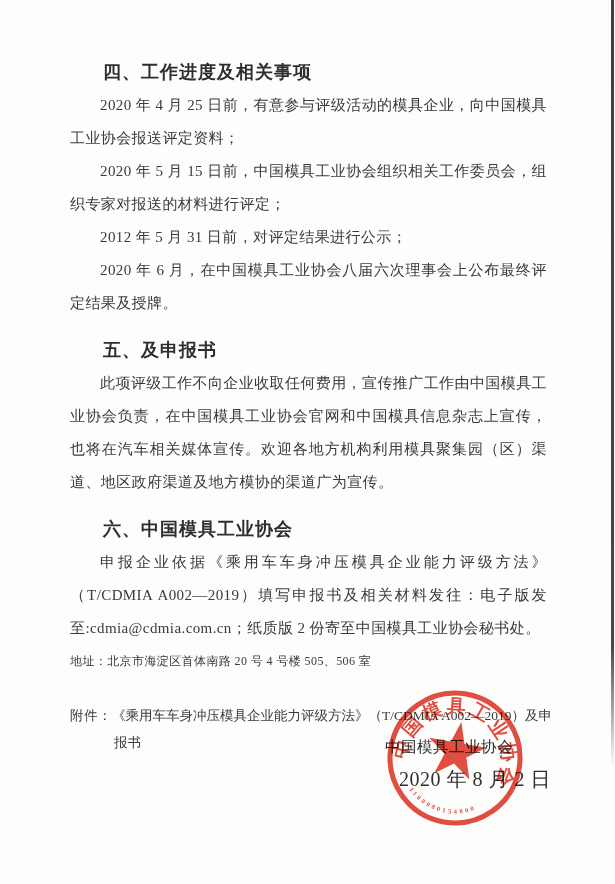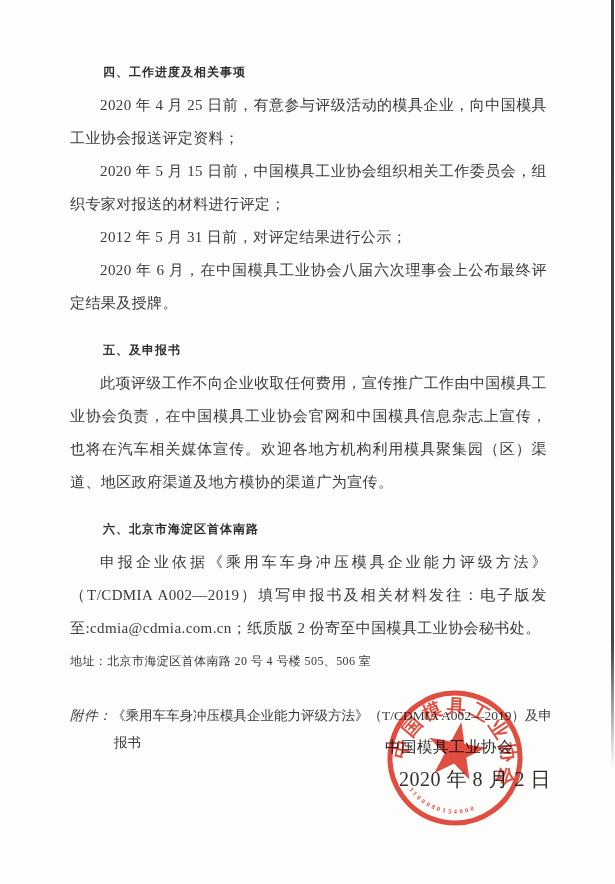--- a/index.html
+++ b/index.html
@@ -30,21 +30,21 @@
   .content {
     position: absolute;
     top: 56px;
     left: 70px;
     width: 477px;
   }
 
   .sec-heading {
     font-weight: bold;
     color: #2e2e2e;
-    font-size: 12px;
+    font-size: 18px;
     line-height: 33px;
     padding-left: 33px;
     letter-spacing: 1px;
     margin-top: 14px;
   }
   .sec-heading.first { margin-top: 0; }
 
   .para {
     font-size: 15px;
     line-height: 33px;
@@ -64,21 +64,21 @@
   .attachment {
     margin-top: 24px;
     width: 482px;
     font-size: 13.5px;
     line-height: 27px;
     color: #3a3a3a;
     padding-left: 44px;
     text-indent: -44px;
     text-align: justify;
   }
-  .attachment .att-label { letter-spacing: 0.5px; font-style: italic; }
+  .attachment .att-label { letter-spacing: 0.5px; }
 
   .signature-org {
     position: absolute;
     left: 385px;
     top: 737px;
     font-size: 15.5px;
     letter-spacing: 0.5px;
     color: #2f2f2f;
     z-index: 1;
     white-space: nowrap;
@@ -124,21 +124,21 @@
 
     <div class="sec-heading first">四、工作进度及相关事项</div>
     <div class="para">2020 年 4 月 25 日前，有意参与评级活动的模具企业，向中国模具工业协会报送评定资料；</div>
     <div class="para">2020 年 5 月 15 日前，中国模具工业协会组织相关工作委员会，组织专家对报送的材料进行评定；</div>
     <div class="para">2012 年 5 月 31 日前，对评定结果进行公示；</div>
     <div class="para">2020 年 6 月，在中国模具工业协会八届六次理事会上公布最终评定结果及授牌。</div>
 
     <div class="sec-heading">五、及申报书</div>
     <div class="para">此项评级工作不向企业收取任何费用，宣传推广工作由中国模具工业协会负责，在中国模具工业协会官网和中国模具信息杂志上宣传，也将在汽车相关媒体宣传。欢迎各地方机构利用模具聚集园（区）渠道、地区政府渠道及地方模协的渠道广为宣传。</div>
 
-    <div class="sec-heading">六、北京市海淀区首体南路</div>
+    <div class="sec-heading">六、中国模具工业协会</div>
     <div class="para">申报企业依据《乘用车车身冲压模具企业能力评级方法》（T/CDMIA A002—2019）填写申报书及相关材料发往：电子版发至:cdmia@cdmia.com.cn；纸质版 2 份寄至中国模具工业协会秘书处。</div>
 
     <div class="contact-line">地址：北京市海淀区首体南路 20 号 4 号楼 505、506 室</div>
 
     <div class="attachment"><span class="att-label">附件：</span><span>《乘用车车身冲压模具企业能力评级方法》（T/CDMIA A002—2019）及申报书</span></div>
 
   </div>
 
   <div class="signature-org">中国模具工业协会</div>
   <div class="signature-date">2020 年 8 月 2 日</div>

